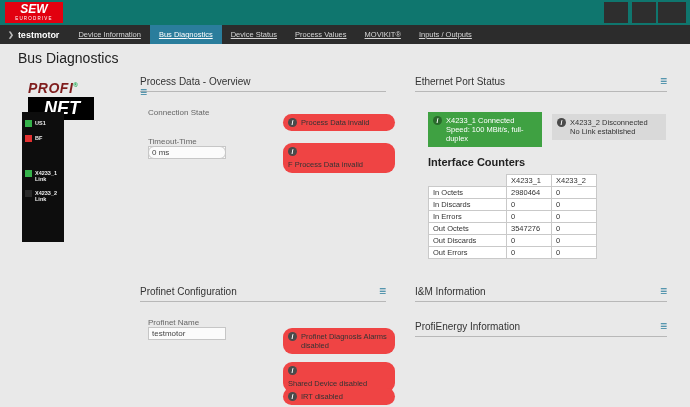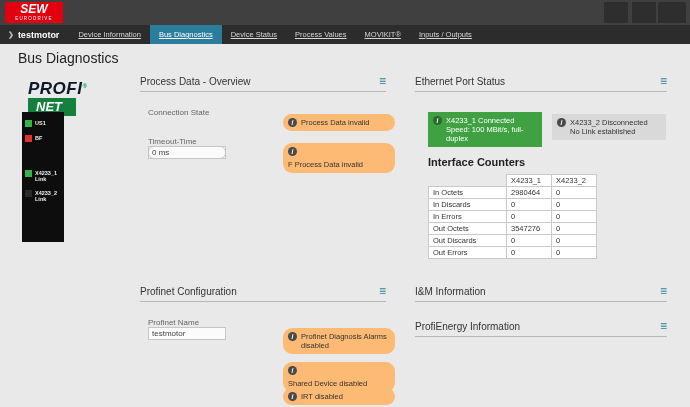--- a/index.html
+++ b/index.html
@@ -1,68 +1,68 @@
 <!DOCTYPE html>
 <html><head>
 <meta charset="utf-8">
 <style>
   * { box-sizing: border-box; margin: 0; padding: 0; }
   html, body { width: 690px; height: 407px; }
   body { font-family: "Liberation Sans", sans-serif; background: #e9e9e9; position: relative; overflow: hidden; }
 
   
-  #topbar { position: absolute; top: 0; left: 0; right: 0; height: 25px; background: #404040; }
+  #topbar { position: absolute; top: 0; left: 0; right: 0; height: 25px; background: #0f766e; }
   #sew-logo { position: absolute; left: 5px; top: 2px; width: 58px; height: 21px; background: #e2000f; color: #fff; text-align: center; overflow: hidden; }
   #sew-logo .sew { display: block; font-size: 12px; font-weight: bold; font-style: italic; line-height: 14px; }
   #sew-logo .eurodrive { display: block; font-size: 4.5px; letter-spacing: 1.2px; line-height: 5px; }
   .titlebar-btn { position: absolute; top: 2px; width: 24px; height: 21px; background: #2e2e2e; cursor: pointer; }
   #tb1 { right: 62px; } #tb2 { right: 34px; } #tb3 { right: 4px; width: 28px; }
 
   
   #navbar { position: absolute; top: 25px; left: 0; right: 0; height: 19px; background: #2c2c2c; display: flex; align-items: stretch; }
   #breadcrumb { display: flex; align-items: center; gap: 4px; padding: 0 10px 0 8px; color: #fff; font-size: 9px; font-weight: bold; cursor: pointer; }
   #breadcrumb .chev { font-size: 7px; color: #bbb; }
   .tab { display: flex; align-items: center; padding: 0 9px; font-size: 7.5px; color: #d6d6d6; cursor: pointer; white-space: nowrap; text-decoration: underline; }
   .tab.active { background: #2a7d9c; color: #fff; }
 
   
   #page-title { position: absolute; left: 18px; top: 50px; font-size: 14px; color: #222; font-weight: 400; }
 
   
   #profinet-logo { position: absolute; left: 28px; top: 80px; font-style: italic; font-weight: bold; line-height: 1; }
-  #profinet-logo .profi { color: #0f172a; font-size: 17px; letter-spacing: 0.5px; }
+  #profinet-logo .profi { color: #7f1d1d; font-size: 14px; letter-spacing: 0.5px; }
   #profinet-logo .reg { font-size: 6px; vertical-align: super; color: #00a33e; }
-  #profinet-logo .net { background: #15803d; color: #fff; font-size: 13px; padding: 2px 14px 3px 8px; margin-top: 1px; display: inline-block; }
+  #profinet-logo .net { background: #000000; color: #fff; font-size: 18px; padding: 2px 14px 3px 16px; margin-top: 1px; display: inline-block; }
 
   
   #device-panel { position: absolute; left: 22px; top: 112px; width: 42px; height: 130px; background: #0d0d0d; padding: 8px 3px; }
   .led-item { display: flex; gap: 3px; margin-bottom: 8px; align-items: flex-start; }
   .led { width: 7px; height: 7px; flex: 0 0 auto; }
   .led-green { background: #35b24a; } .led-red { background: #e23131; } .led-off { background: #2a2a2a; }
   .led-label { color: #eee; font-size: 5.5px; line-height: 6px; font-weight: bold; word-break: break-word; }
   .led-gap { height: 20px; }
 
   
   .section-hdr { position: absolute; height: 16px; border-bottom: 1px solid #b8b8b8; font-size: 10px; color: #333; display: flex; justify-content: space-between; align-items: flex-start; }
   .collapse-icon { color: #2a7d9c; font-size: 12px; line-height: 10px; cursor: pointer; font-weight: bold; }
-  #hdr-process  { left: 140px; top: 76px;  width: 246px; }
+  #hdr-process  { left: 140px; top: 76px;  width: 246px; flex-direction: column; }
   #hdr-ethernet { left: 415px; top: 76px;  width: 252px; }
   #hdr-config   { left: 140px; top: 286px; width: 246px; }
   #hdr-im       { left: 415px; top: 286px; width: 252px; gap: 13px; }
   #hdr-pe       { left: 415px; top: 321px; width: 252px; }
 
   
   .field-label { position: absolute; font-size: 8px; color: #666; }
   .field-input { position: absolute; width: 78px; height: 13px; font-size: 8px; color: #444; background: #fbfbfb; border: 1px solid #c6c6c6; padding: 0 3px; font-family: inherit; }
   #lbl-conn    { left: 148px; top: 108px; } #inp-conn    { left: 148px; top: 117px; margin-top: 29px; }
   #lbl-timeout { left: 148px; top: 137px; } #inp-timeout { left: 148px; top: 146px; border-radius: 6px; }
   #lbl-pname   { left: 148px; top: 318px; } #inp-pname   { left: 148px; top: 327px; }
 
   
-  .badge { position: absolute; background: #fdba74; color: #333; font-size: 7.5px; line-height: 9px; padding: 4px 5px; display: flex; gap: 4px; width: 112px; align-items: flex-start; border-radius: 9px; }
+  .badge { position: absolute; background: #ef4444; color: #333; font-size: 7.5px; line-height: 9px; padding: 4px 5px; display: flex; gap: 4px; width: 112px; align-items: flex-start; border-radius: 9px; }
   .info-icon { flex: 0 0 auto; width: 9px; height: 9px; border-radius: 50%; background: #4a4a4a; color: #fff; font-size: 6.5px; line-height: 9px; text-align: center; font-style: italic; font-weight: bold; }
   #badge-pd1  { left: 283px; top: 114px; }
   #badge-pd2  { left: 283px; top: 143px; flex-direction: column; }
   #badge-cfg1 { left: 283px; top: 328px; }
   #badge-cfg2 { left: 283px; top: 362px; flex-direction: column; }
   #badge-cfg3 { left: 283px; top: 388px; }
 
   
   .port-badge { position: absolute; font-size: 7.5px; line-height: 9px; padding: 4px 5px; display: flex; gap: 4px; align-items: flex-start; }
   #port1 { left: 428px; top: 112px; width: 114px; background: #3fa142; color: #fff; }

